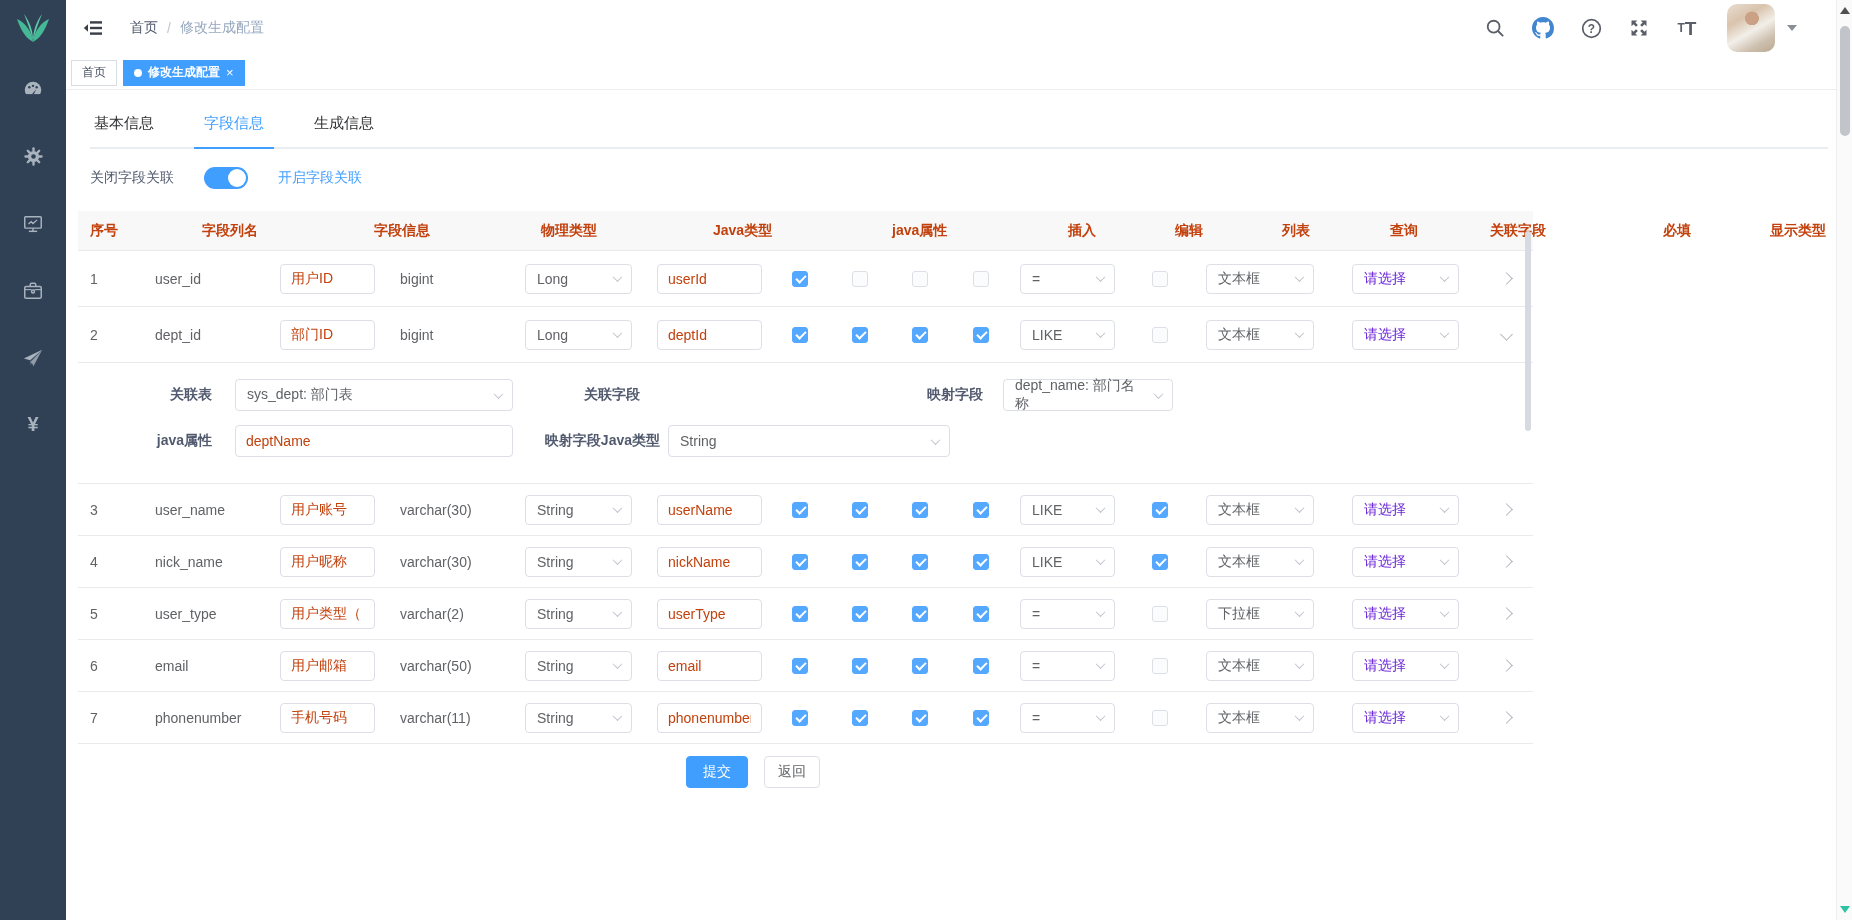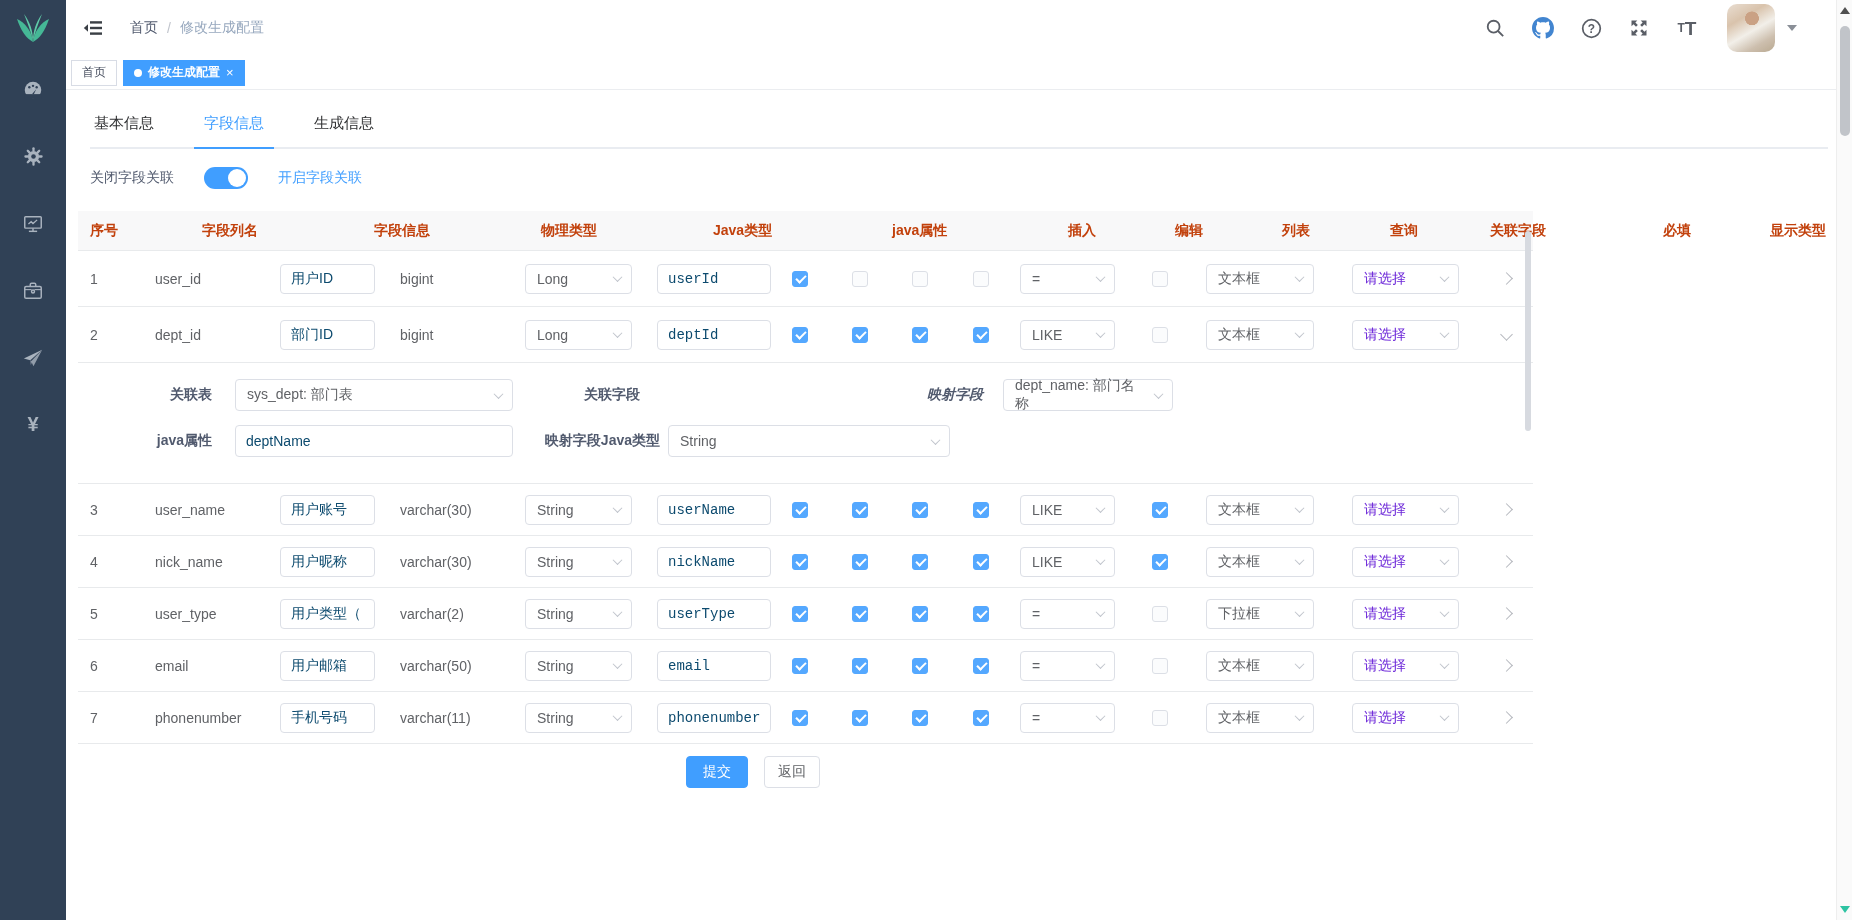--- a/index.html
+++ b/index.html
@@ -71,22 +71,22 @@
   .w-jattr{ width:125px; padding-left:12px; }
   .w-cb   { width:60px;  justify-content:center; }
   .w-q    { width:62px;  justify-content:center; }
   .w-qw   { width:118px; padding-left:8px; }
   .w-req  { width:60px;  justify-content:center; }
   .w-ht   { width:140px; padding-left:16px;text-align:center; }
   .w-dt   { width:150px; padding-left:22px; }
   .w-x    { width:53px;  justify-content:center; }
 
   .inp { height:30px; border:1px solid #dcdfe6; border-radius:4px; padding:2px 10px; font-size:14px;
-    color:#0c4a6e; outline:none; background:#fff; font-family:inherit; }
-  .inp-desc { width:95px; } .inp-attr { width:114px;font-family:Liberation Mono, monospace; }
+    color:#c2410c; outline:none; background:#fff; font-family:inherit; }
+  .inp-desc { width:95px; } .inp-attr { width:105px; }
   .sel { height:30px; border:1px solid #dcdfe6; border-radius:4px; background:#fff; display:flex;
     align-items:center; justify-content:space-between; padding:0 10px 0 11px; font-size:14px; color:#606266; cursor:pointer; }
   .sel .ar { width:7px; height:7px; border-right:1.4px solid #c0c4cc; border-bottom:1.4px solid #c0c4cc;
     transform:rotate(45deg) translate(-1px,-1px); flex:none; }
   .sel.ph span { color:#6d28d9; }
   .sel-jtype { width:107px; } .sel-qw { width:95px; } .sel-ht { width:108px; } .sel-dt { width:107px; }
 
   .cb { width:16px; height:16px; border:1px solid #dcdfe6; border-radius:3px; background:#fbfcfd;
     display:inline-block; position:relative; cursor:pointer; }
   .cb.checked { background:#54a8ff; border-color:#54a8ff; }
@@ -95,21 +95,21 @@
 
   .chev { width:9px; height:9px; border-right:1.6px solid #b4b7bd; border-bottom:1.6px solid #b4b7bd;
     transform:rotate(-45deg); cursor:pointer; }
   .chev.down { transform:rotate(45deg); }
 
   
   .expand-panel { padding:16px 0 26px 0; border-bottom:1px solid #e8eaec; }
   .ex-row { display:flex; align-items:center; }
   .ex-row + .ex-row { margin-top:14px; }
   .ex-label { font-weight:bold; font-size:14px; color:#515a6e; text-align:right; flex:none; }
-  .exl-1 { width:134px; } .exl-2 { width:75px; margin-left:52px; } .exl-3 { width:80px; margin-left:263px;font-style:italic; }
+  .exl-1 { width:134px; } .exl-2 { width:75px; margin-left:52px; } .exl-3 { width:80px; margin-left:263px; }
   .exl-4 { width:125px; margin-left:22px; }
   .ex-sel { height:32px;gap:16px; } 
   .exw-1 { width:278px; margin-left:23px; } .exw-2 { width:282px; margin-left:28px; }
   .exw-3 { width:170px; margin-left:20px; } .exw-4 { width:282px; margin-left:8px; }
   .ex-inp { width:278px; margin-left:23px; height:32px; }
 
   
   .tbl-thumb { position:absolute; right:2px; top:20px; width:6px; height:200px; border-radius:3px; background:#d7dae0; cursor:pointer; }
 
   

